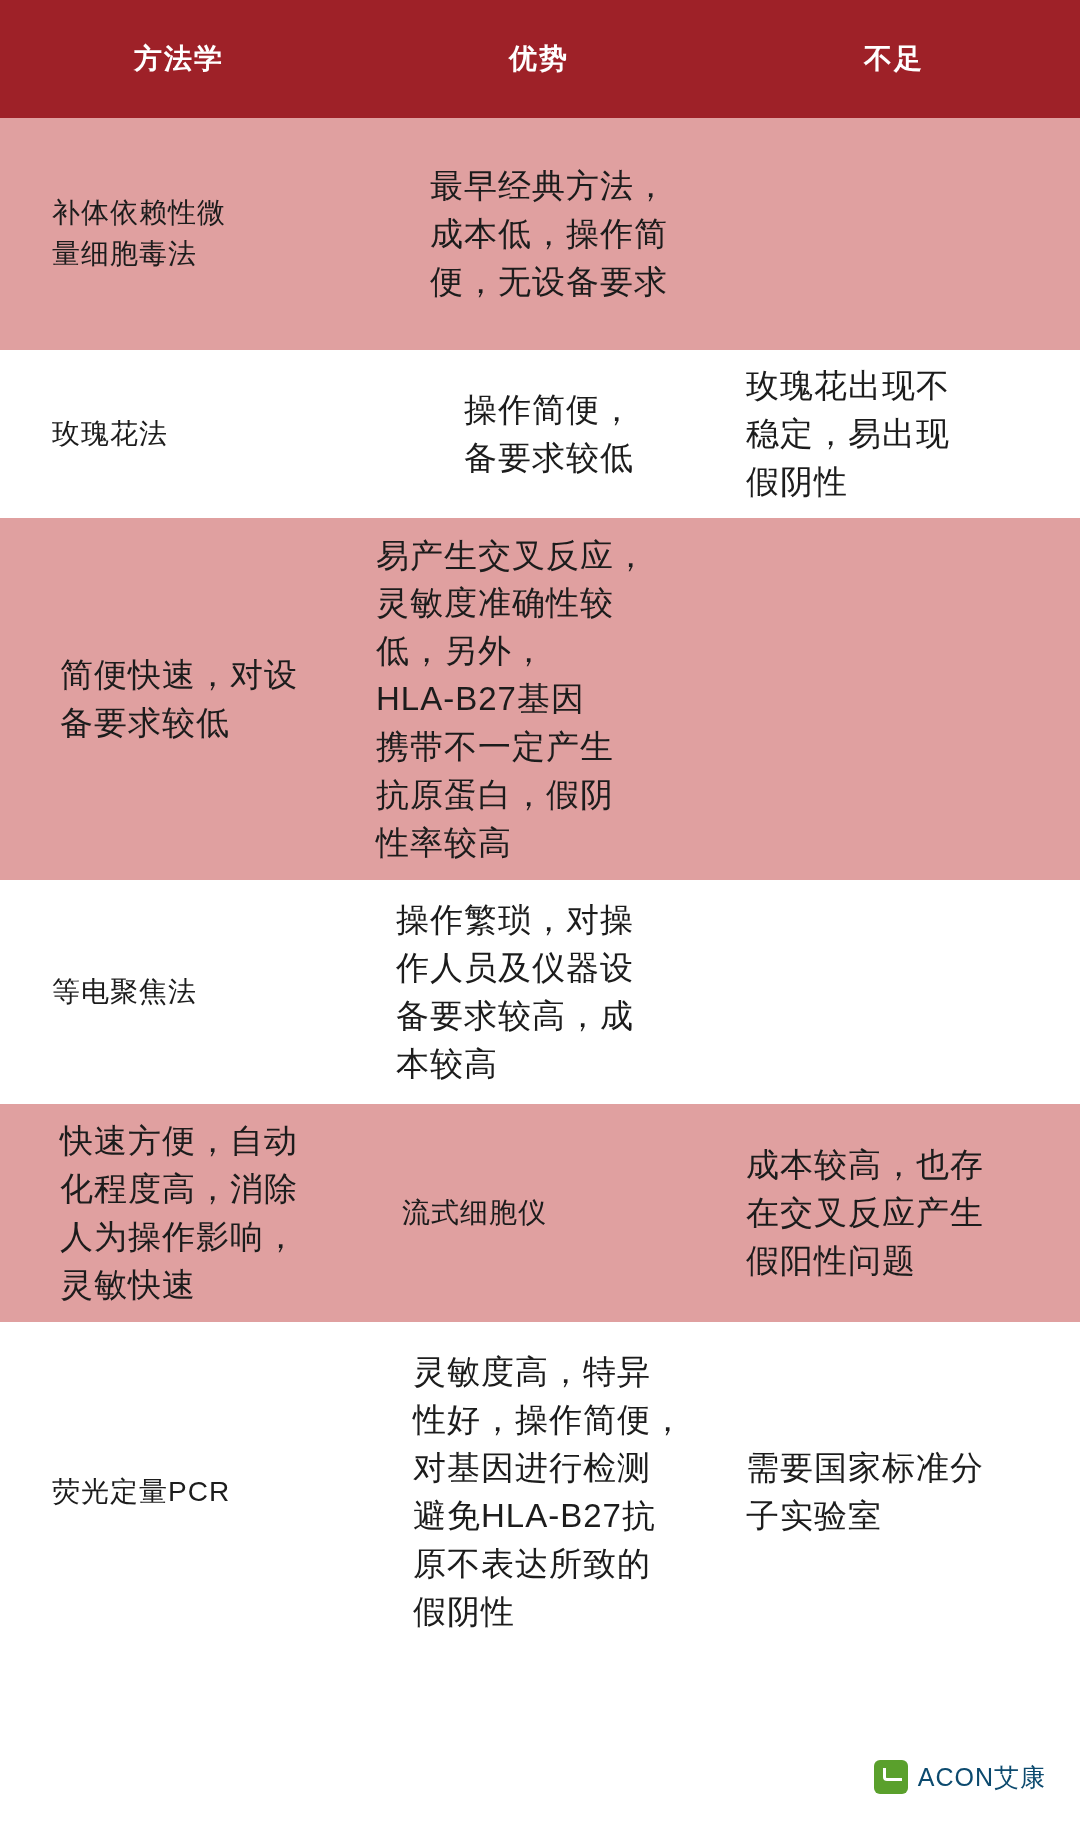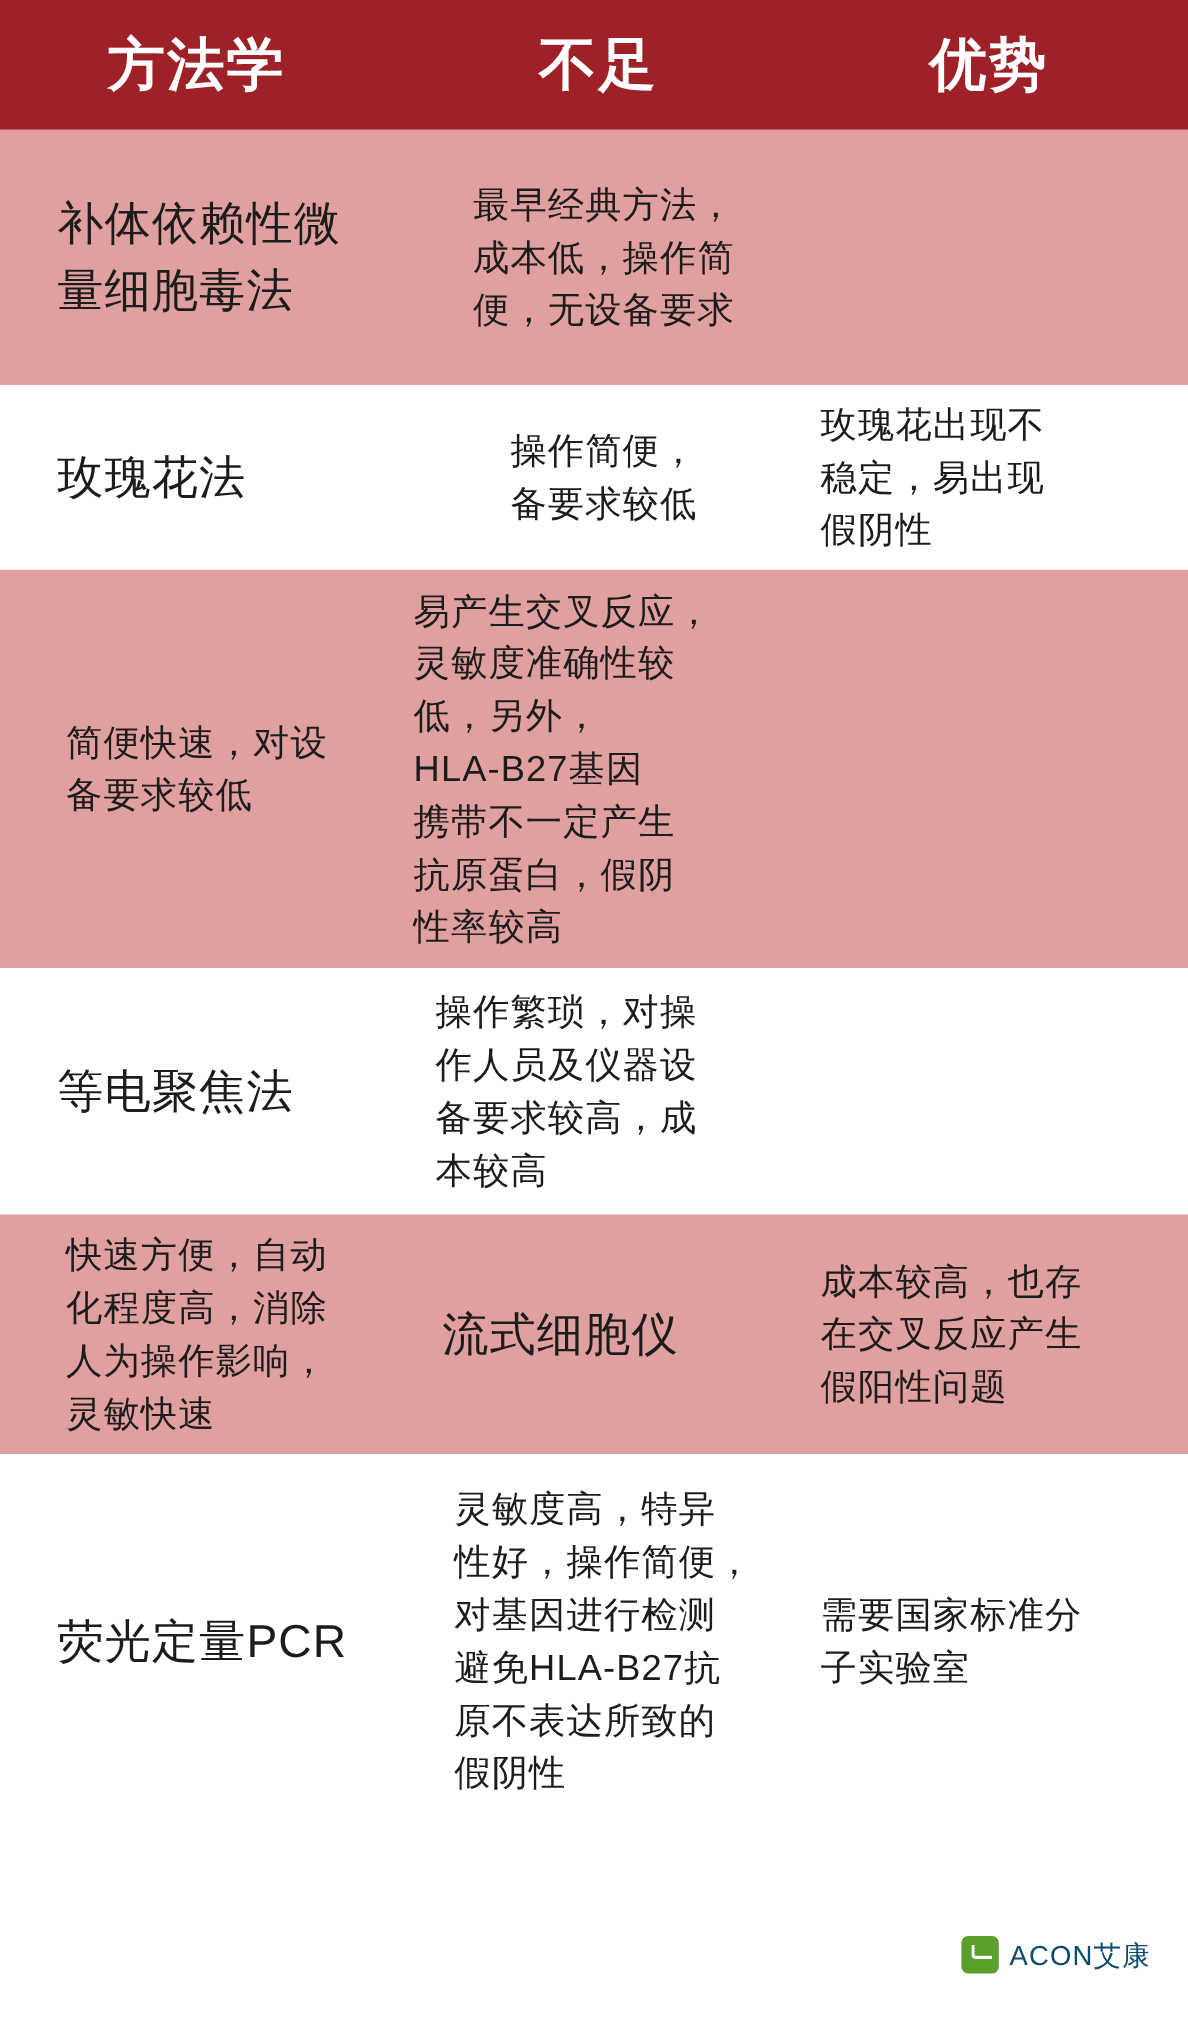--- a/index.html
+++ b/index.html
@@ -32,42 +32,42 @@
   .col-0 { width: 370px; justify-content: flex-start; padding-left: 52px; }
   .col-1 { width: 350px; justify-content: center; padding-left: 24px; }
   .col-2 { width: 360px; justify-content: flex-start; padding-left: 26px; }
 
   .header {
     background: #9e2128;
     height: 118px;
   }
   .header .cell {
     color: #ffffff;
-    font-size: 52px;
+    font-size: 28px;
     font-weight: bold;
     letter-spacing: 2px;
     justify-content: center;
     padding: 12px;
     height: 118px;
   }
   .header .col-0 { width: 370px; padding-left: 0; }
   .header .col-1 { width: 350px; padding-left: 0; }
   .header .col-2 { width: 360px; padding-left: 0; }
 
   .row-shaded { background: #e0a0a0; }
   .row-plain  { background: #ffffff; }
 
   .cell-text {
     font-size: 33px;
     line-height: 1.45;
     color: #1c1c1c;
     white-space: pre-line;
     letter-spacing: 1px;
   }
-  .col-0 .cell-text { font-size: 42px; }
+  .col-0 .cell-text { font-size: 28px; }
 
   .r1 { height: 232px; }
   .r2 { height: 168px; }
   .r3 { height: 362px; }
   .r4 { height: 224px; }
   .r5 { height: 218px; }
   .r6 { height: 340px; }
 
   .footer {
     height: 160px;
@@ -108,22 +108,22 @@
     letter-spacing: 1px;
   }
 </style>
 </head>
 <body>
 
 <div class="table">
 
   <div class="row header">
     <div class="cell col-0">方法学</div>
+    <div class="cell col-1">优势</div>
     <div class="cell col-2">不足</div>
-    <div class="cell col-1">优势</div>
   </div>
 
   <div class="row row-shaded r1">
     <div class="cell col-0">
         <span class="cell-text">补体依赖性微
 量细胞毒法</span>
       </div>
     <div class="cell col-1">
         <span class="cell-text">最早经典方法，
 成本低，操作简

